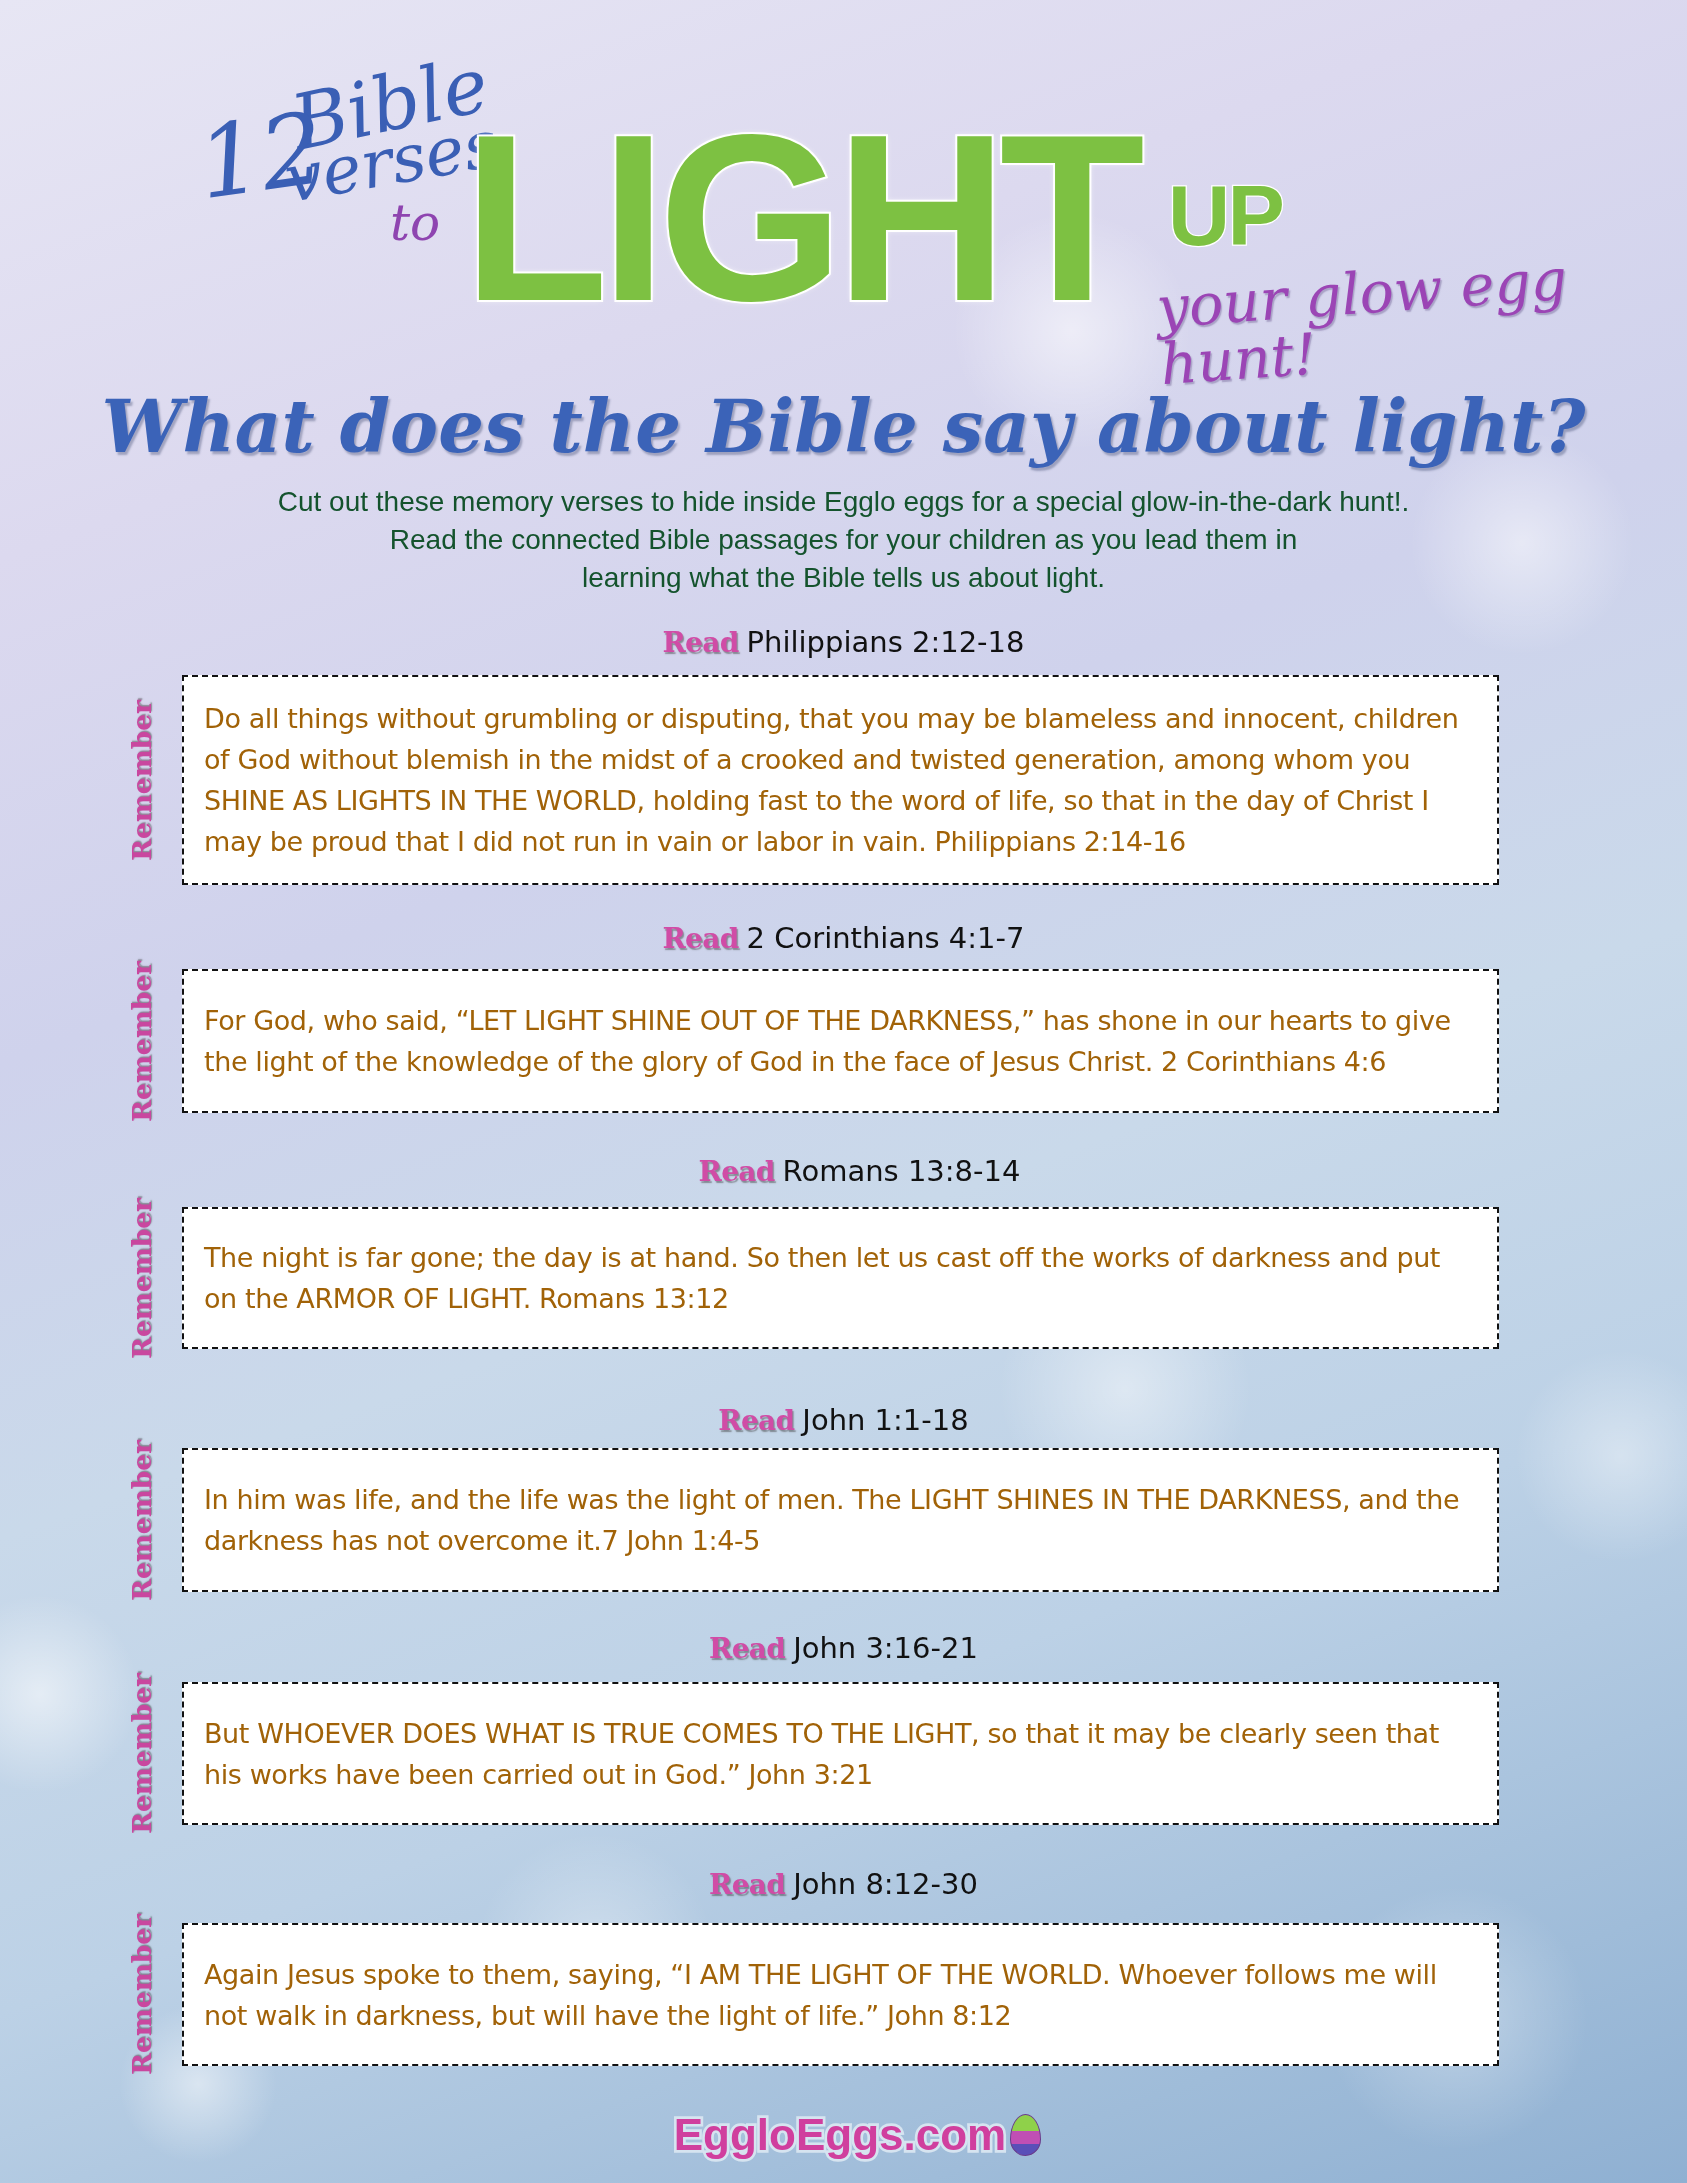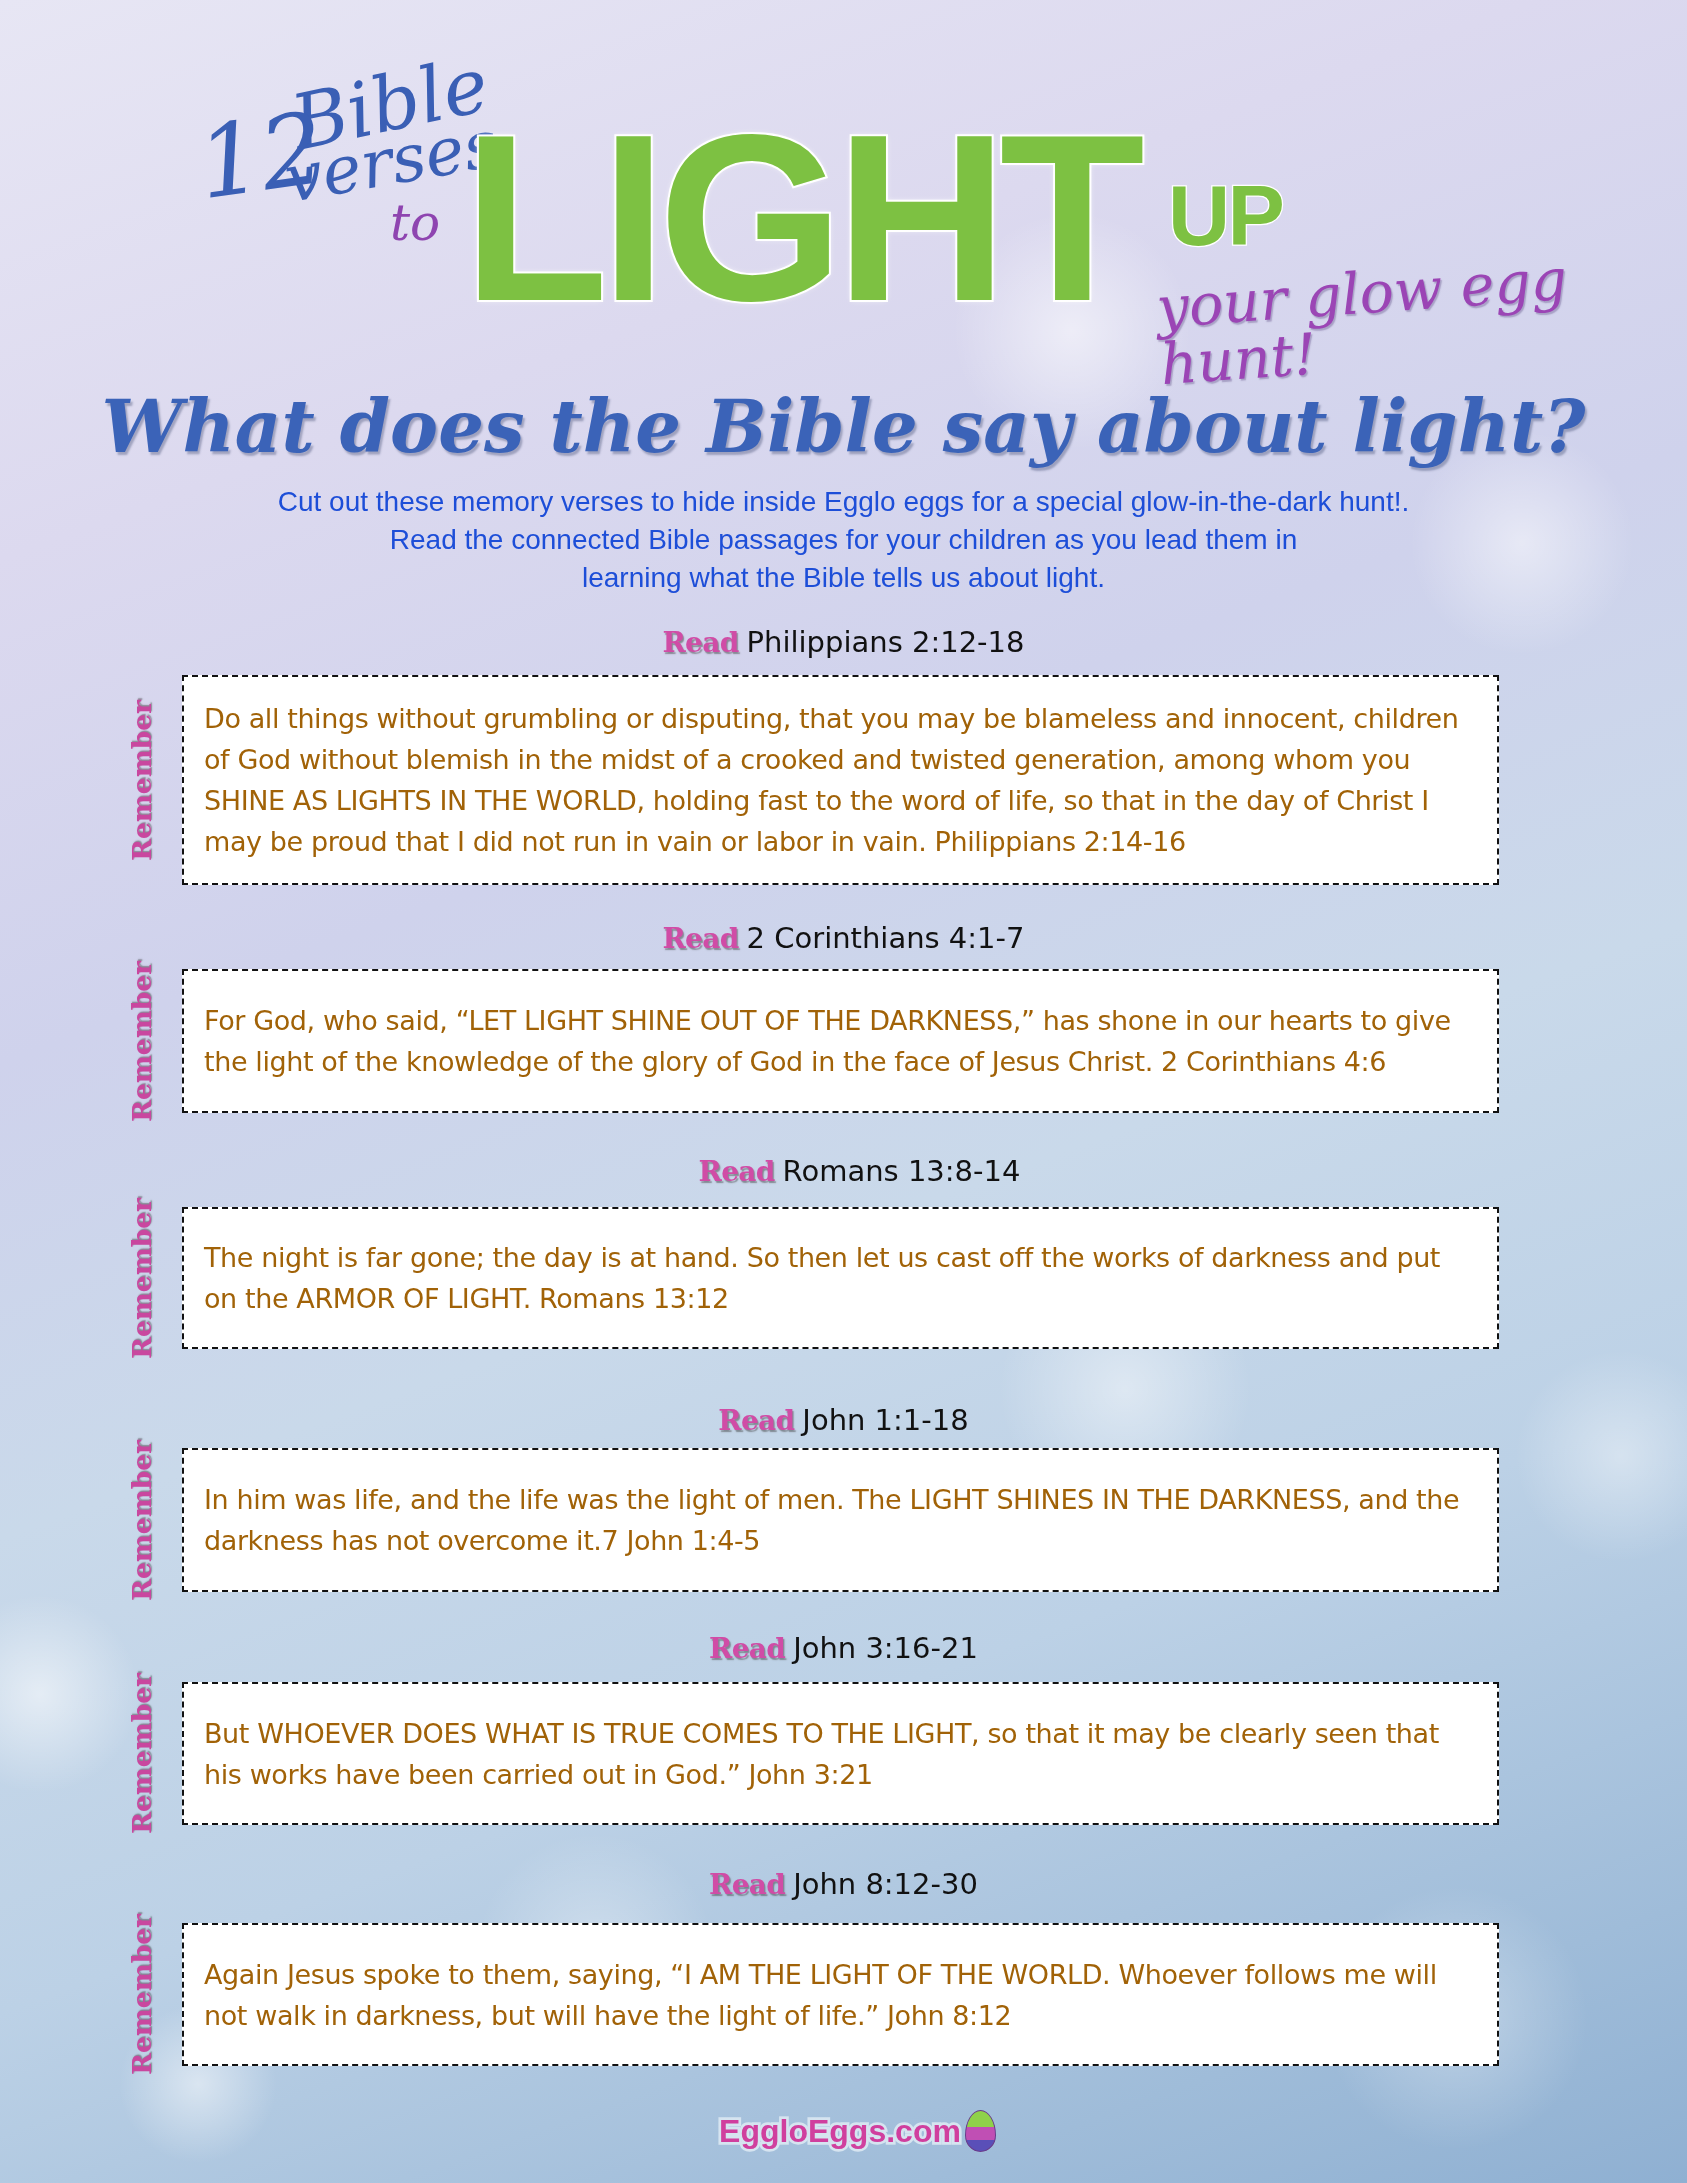--- a/index.html
+++ b/index.html
@@ -32,38 +32,38 @@
     text-shadow: 0 0 6.6px rgba(255,255,255,0.8); }
   .tup { position:absolute; left:1168px; top:172px; font-family:"Liberation Sans", sans-serif; font-weight:bold;
     color:#7dc142; font-size:86px; line-height:1; letter-spacing:-2.6px;
     -webkit-text-stroke:2.6px #ffffff; paint-order:stroke fill; }
   .tglow { position:absolute; left:1158px; top:261px; font-family:"DejaVu Serif", serif; font-style:italic;
     color:#9b45b5; font-size:57px; line-height:1; transform:rotate(-4deg); text-shadow:1.3px 2px 1.3px rgba(80,60,120,0.35); }
   .subtitle { position:absolute; left:0; width:1687px; top:384px; text-align:center;
     font-family:"DejaVu Serif", serif; font-style:italic; font-weight:bold; color:#3b63b8; font-size:72px;
     text-shadow:2px 2.6px 2px rgba(50,60,100,0.35); }
   .intro { position:absolute; left:0; width:1687px; top:483px; text-align:center;
-    font-family:"Liberation Sans", sans-serif; font-size:28px; line-height:38px; color:#1d4ed8; }
+    font-family:"Liberation Sans", sans-serif; font-size:28px; line-height:38px; color:#14532d; }
   .intro div { white-space:nowrap; }
   .read-line { position:absolute; left:0; width:1687px; text-align:center; white-space:nowrap;
     font-family:"DejaVu Sans", sans-serif; font-size:29px; color:#111; }
   .read-word { font-family:"DejaVu Serif", serif; font-weight:bold; color:#d04ca6; font-size:28px;
     text-shadow:1.3px 2px 1.3px rgba(60,60,60,0.5); margin-right:8px; letter-spacing:-0.7px; }
   .card { position:absolute; left:182px; width:1317px; background:#ffffff;
     border:2.6px dashed #111; box-sizing:border-box; display:flex; align-items:center; }
   .card-text { padding:0 18.5px 0 20px; font-family:"DejaVu Sans", sans-serif; font-size:27px; line-height:41px; color:#a16207;
     letter-spacing:-0.4px; }
   .remember { position:absolute; left:109px; width:66px; display:flex; align-items:center; justify-content:center; }
   .remember span { display:inline-block; transform:rotate(-90deg); white-space:nowrap;
     font-family:"DejaVu Serif", serif; font-weight:bold; font-size:26.5px; color:#c9479f;
     text-shadow:1.3px 1.3px 1.3px rgba(60,60,60,0.5); }
 
   .footer { position:absolute; left:0; width:1687px; top:2110px; text-align:center; }
   .logo { display:inline-flex; align-items:center; }
-  .logo-text { font-family:"Liberation Sans", sans-serif; font-weight:bold; font-size:32px; color:#d03f9e;
+  .logo-text { font-family:"Liberation Sans", sans-serif; font-weight:bold; font-size:44px; color:#d03f9e;
     -webkit-text-stroke:5.3px #d6e4f0; paint-order:stroke fill;margin-left:28px; }
   .egg { width:29px; height:40px; margin-left:4px; border-radius:50% 50% 50% 50% / 60% 60% 40% 40%;
     background:linear-gradient(180deg, #8fd14a 0 40%, #c04fb4 40% 72%, #5a4fb8 72% 100%);
     border:1.3px solid #6a3a8a; }
 </style>
 </head>
 <body>
 
 <div class="header">
   <div class="tbible">Bible</div>

